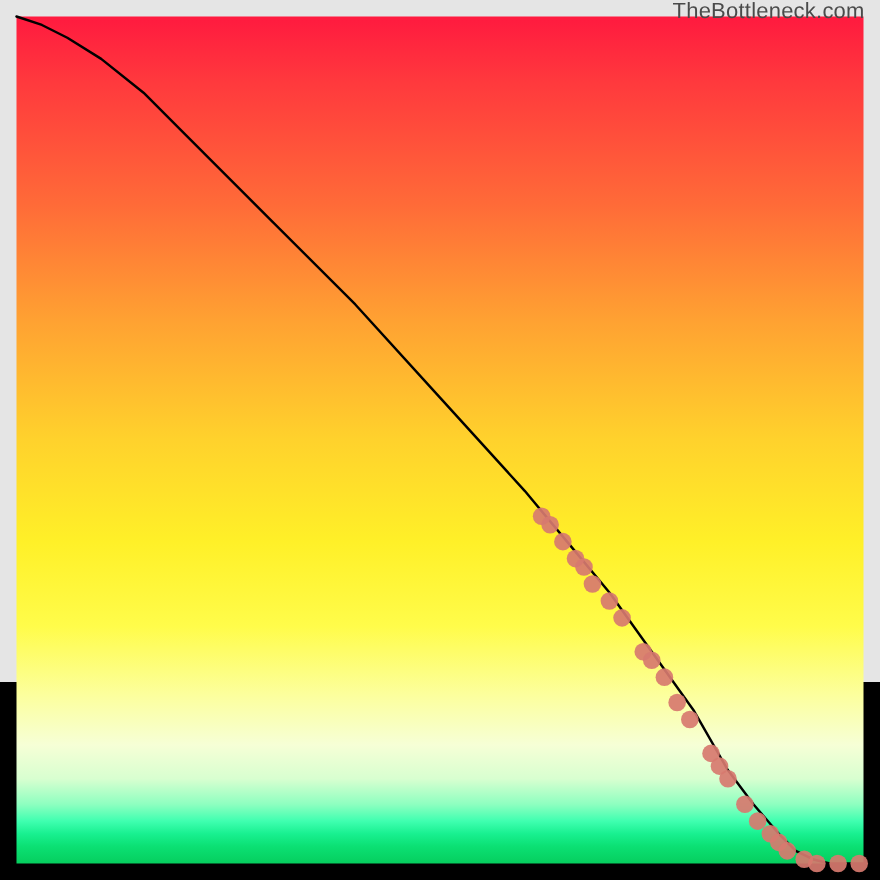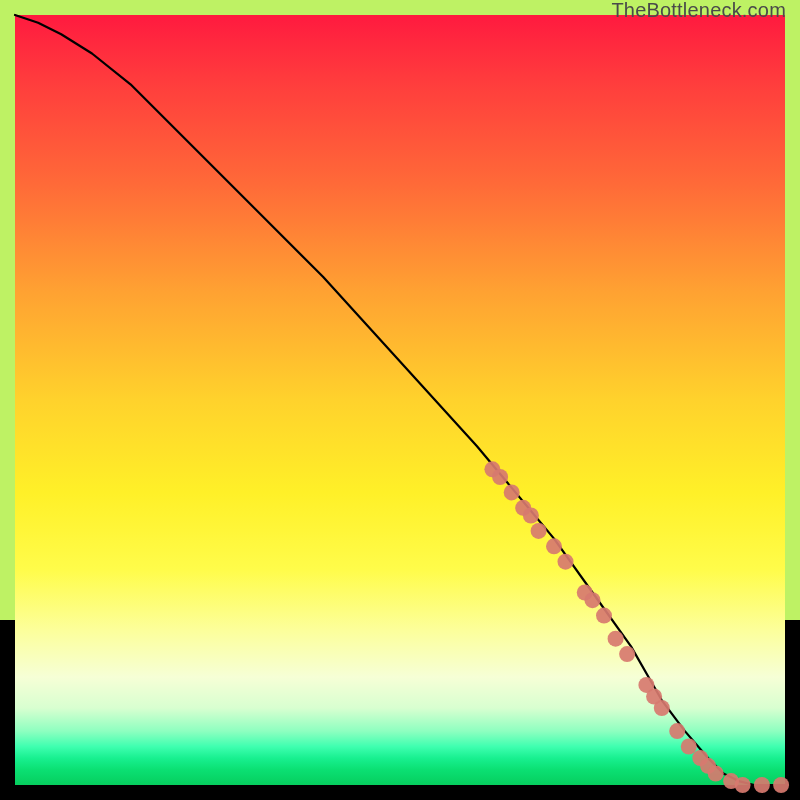--- a/index.html
+++ b/index.html
@@ -10,21 +10,21 @@
     background: #000;
     overflow: hidden;
     font-family: Arial, Helvetica, sans-serif;
   }
   .frame {
     position: absolute;
     top: 0;
     left: 0;
     width: 800px;
     height: 620px;
-    background: #bef264;
+    background: #e5e5e5;
   }
   .plot {
     position: absolute;
     top: 15px;
     left: 15px;
     width: 770px;
     height: 770px;
     
     background: linear-gradient(to bottom,
       #ff1a3f 0%,

